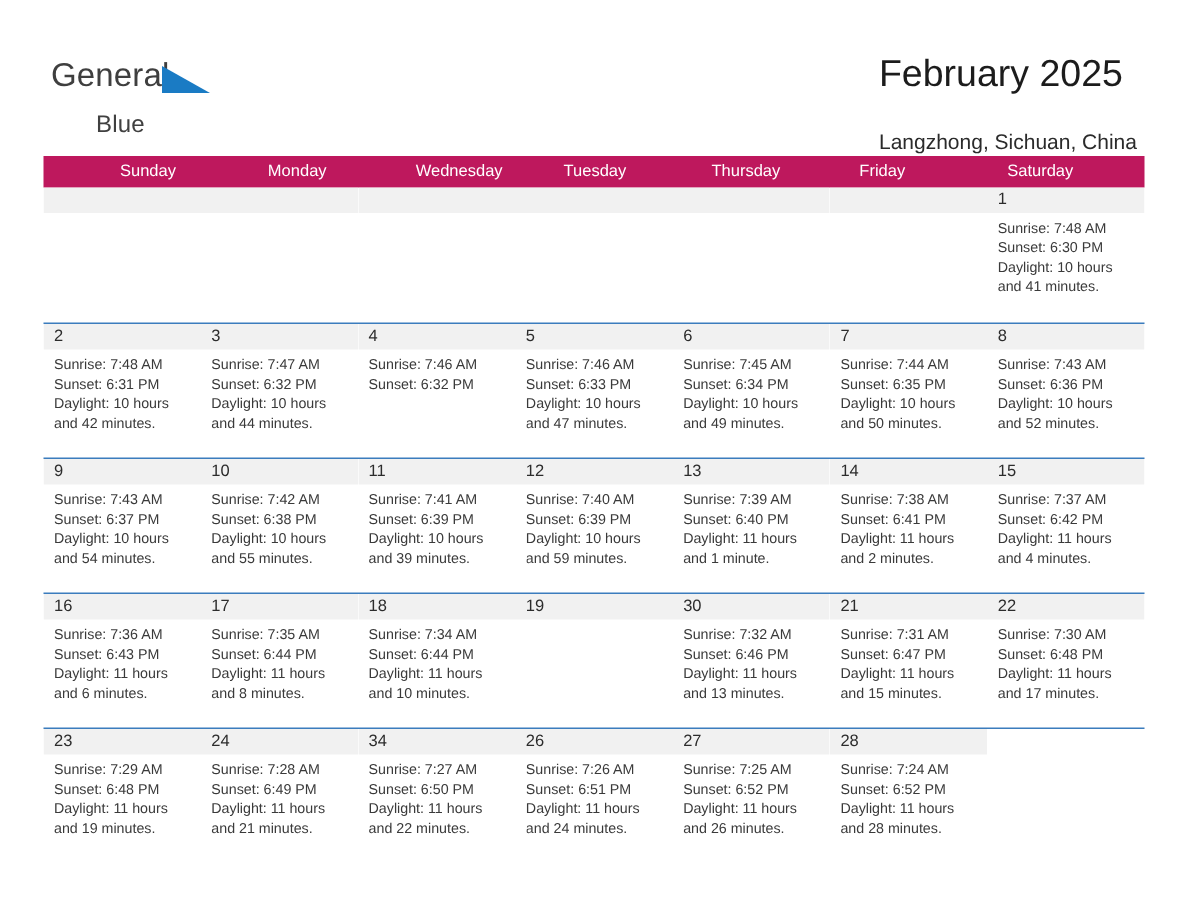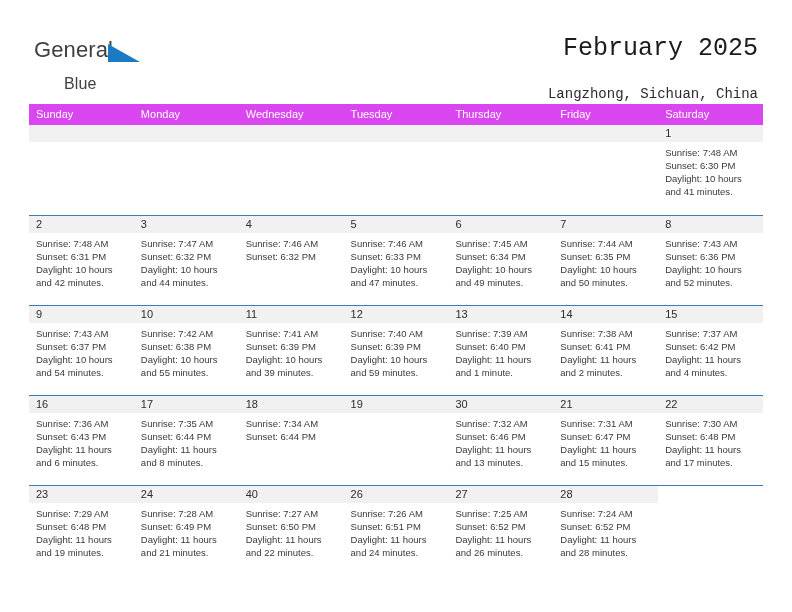--- a/index.html
+++ b/index.html
@@ -59,22 +59,21 @@
     top: 6px;
     width: 0; height: 0;
     border-left: 32px solid #1a7bc4;
     border-top: 18px solid transparent;
   }
 
   .title-block {
     position: absolute;
     right: 34px;
     top: 34px;
-    text-align: right;
-    font-family: Liberation Mono, monospace;
+    text-align: left;
   }
   .cal-title {
     font-size: 25px;
     line-height: 30px;
     color: #1c1c1c;
     font-weight: normal;
     white-space: nowrap;
   }
   .cal-subtitle {
     margin-top: 22px;
@@ -86,22 +85,23 @@
 
   
   .calendar {
     position: absolute;
     left: 29px;
     top: 104px;
     width: 734px;
   }
   .weekday-row {
     display: flex;
-    background: #d946ef;
+    background: #be185d;
     height: 21px;
+    padding-left: 44px;
   }
   .weekday {
     flex: 1 1 0;
     color: #ffffff;
     font-size: 11px;
     line-height: 21px;
     padding-left: 7px;
     box-sizing: border-box;
     white-space: nowrap;
     overflow: hidden;
@@ -388,20 +388,21 @@
               <div class="dl">Daylight: 11 hours and 8 minutes.</div>
             </div>
           </div>
           <div class="day-cell">
             <div class="day-band">
               <span class="day-num">18</span>
             </div>
             <div class="day-info">
               <div>Sunrise: 7:34 AM</div>
               <div>Sunset: 6:44 PM</div>
+              <div class="dl">Daylight: 11 hours and 10 minutes.</div>
             </div>
           </div>
           <div class="day-cell">
             <div class="day-band">
               <span class="day-num">19</span>
             </div>
           </div>
           <div class="day-cell">
             <div class="day-band">
               <span class="day-num">30</span>
@@ -449,21 +450,21 @@
               <span class="day-num">24</span>
             </div>
             <div class="day-info">
               <div>Sunrise: 7:28 AM</div>
               <div>Sunset: 6:49 PM</div>
               <div class="dl">Daylight: 11 hours and 21 minutes.</div>
             </div>
           </div>
           <div class="day-cell">
             <div class="day-band">
-              <span class="day-num">40</span>
+              <span class="day-num">34</span>
             </div>
             <div class="day-info">
               <div>Sunrise: 7:27 AM</div>
               <div>Sunset: 6:50 PM</div>
               <div class="dl">Daylight: 11 hours and 22 minutes.</div>
             </div>
           </div>
           <div class="day-cell">
             <div class="day-band">
               <span class="day-num">26</span>

